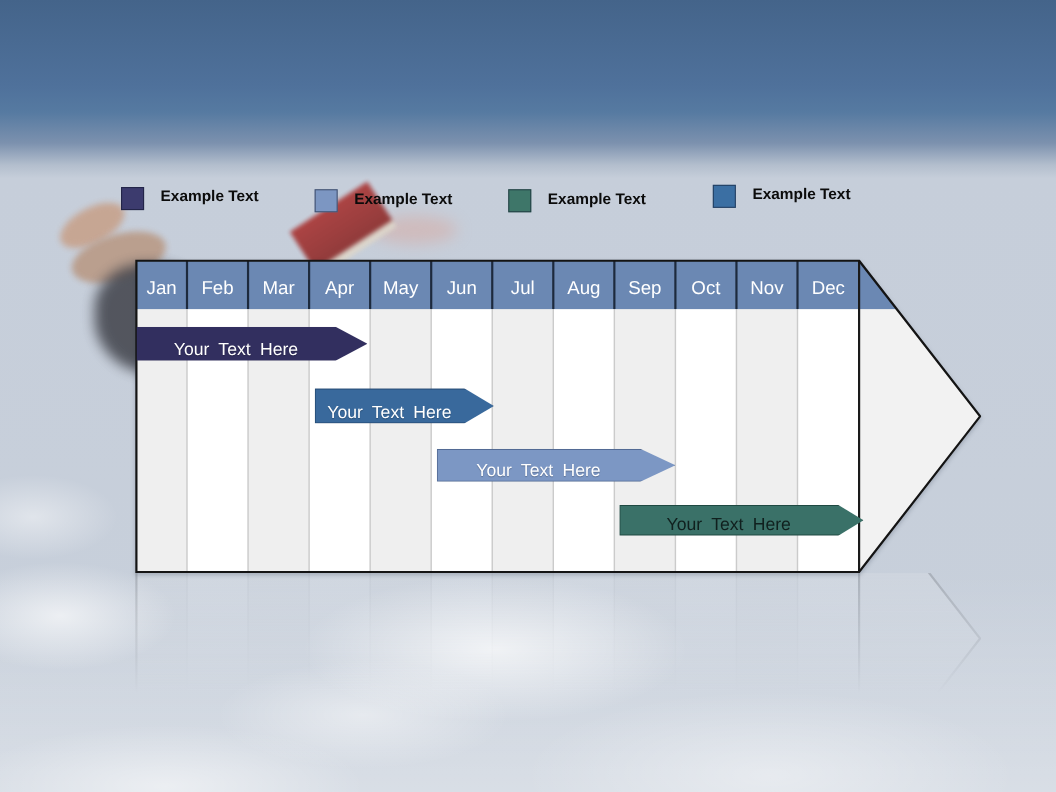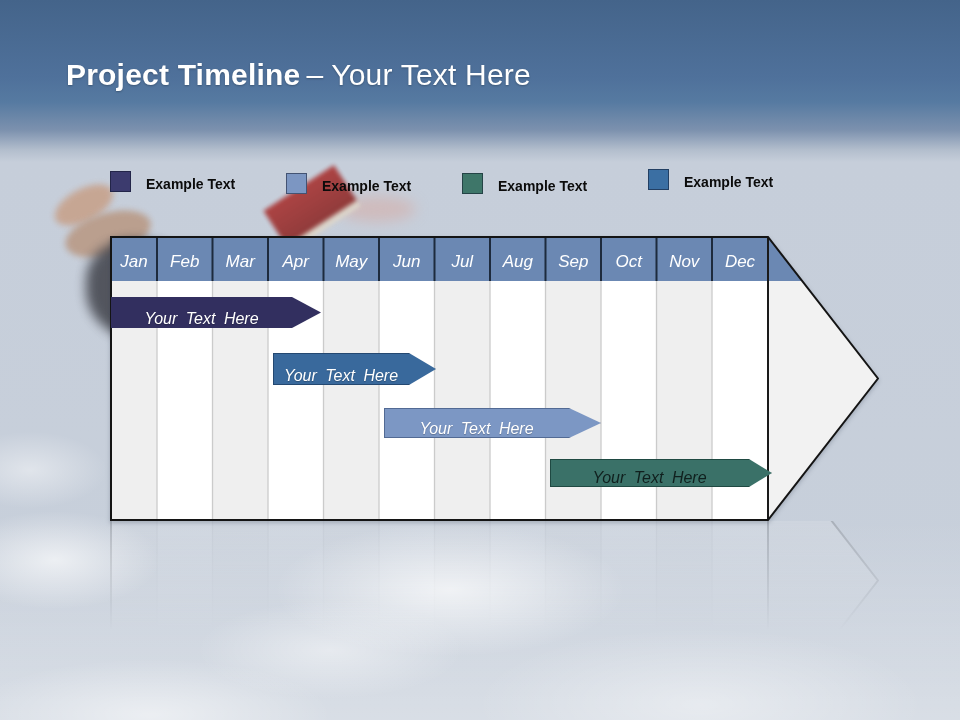--- a/index.html
+++ b/index.html
@@ -20,29 +20,29 @@
   .photo-foot2{left:64px;top:213px;width:88px;height:42px;background:#B99A86;border-radius:50%;transform:rotate(-16deg);filter:blur(3px);opacity:.9;}
   .photo-leg{left:86px;top:240px;width:112px;height:100px;background:#3F4149;border-radius:40% 55% 45% 50%;filter:blur(6px);opacity:.85;}
   .photo-book{left:270px;top:184px;width:84px;height:42px;background:linear-gradient(#AC3D3C,#8E3433);border-bottom:7px solid #DDD6CA;transform:rotate(-33deg);filter:blur(2px);opacity:.95;}
   .photo-smudge{left:338px;top:196px;width:78px;height:26px;background:#D8A9A0;border-radius:50%;filter:blur(7px);opacity:.5;}
 
   .title{position:absolute;left:66px;top:58px;margin:0;color:#FFFFFF;font-size:30px;font-weight:normal;
     text-shadow:0 1px 2px rgba(0,0,0,.25);letter-spacing:.2px;white-space:nowrap;}
   .title-bold{font-weight:bold;}
   .title-rest{margin-left:6px;}
 
-  .legend-item{position:absolute;display:flex;align-items:flex-end;gap:15px;height:22px;}
+  .legend-item{position:absolute;display:flex;align-items:flex-start;gap:15px;height:22px;}
   .legend-item-0{left:110px;top:170px;}
   .legend-item-1{left:286px;top:172px;}
   .legend-item-2{left:462px;top:172px;}
   .legend-item-3{left:648px;top:168px;}
   .legend-swatch{width:21px;height:21px;border:1px solid rgba(10,15,35,.5);box-sizing:border-box;flex:none;}
   .legend-label{font-size:14px;font-weight:bold;color:#0B0B0B;white-space:nowrap;}
 
-  .timeline-group{position:absolute;left:109px;top:236px;width:770px;height:202px;font-style:italic;}
+  .timeline-group{position:absolute;left:122px;top:236px;width:770px;height:202px;}
   .timeline-group.main{filter:drop-shadow(0 2px 2px rgba(40,50,70,.25));}
   .timeline-group.reflection{top:521px;transform:scaleY(-1);opacity:.16;
     -webkit-mask-image:linear-gradient(to top, black 0%, transparent 55%);
     mask-image:linear-gradient(to top, black 0%, transparent 55%);}
   .timeline-svg{position:absolute;left:0;top:0;width:770px;height:285px;}
   .timeline-svg text{font-family:"Liberation Sans",sans-serif;}
 
   .bar{position:absolute;display:flex;align-items:flex-end;justify-content:center;box-sizing:border-box;
     filter:drop-shadow(1px 2px 2px rgba(0,0,0,.35));}
   .bar-label{font-size:16px;word-spacing:4px;white-space:nowrap;text-shadow:0 1px 1px rgba(0,0,0,.25);}
@@ -60,21 +60,20 @@
 <body>
 
 <div class="slide">
   <div class="clouds"></div>
   <div class="photo photo-foot1"></div>
   <div class="photo photo-foot2"></div>
   <div class="photo photo-leg"></div>
   <div class="photo photo-smudge"></div>
   <div class="photo photo-book"></div>
 
-  <h1 class="title"><span class="title-bold">Project Timeline</span><span class="title-rest">– Your Text Here</span></h1>
 
   <div>
     <div class="legend-item legend-item-0">
       <span class="legend-swatch" style="background-color: rgb(60, 59, 110);"></span>
       <span class="legend-label">Example Text</span>
     </div>
     <div class="legend-item legend-item-1">
       <span class="legend-swatch" style="background-color: rgb(124, 150, 194);"></span>
       <span class="legend-label">Example Text</span>
     </div>

